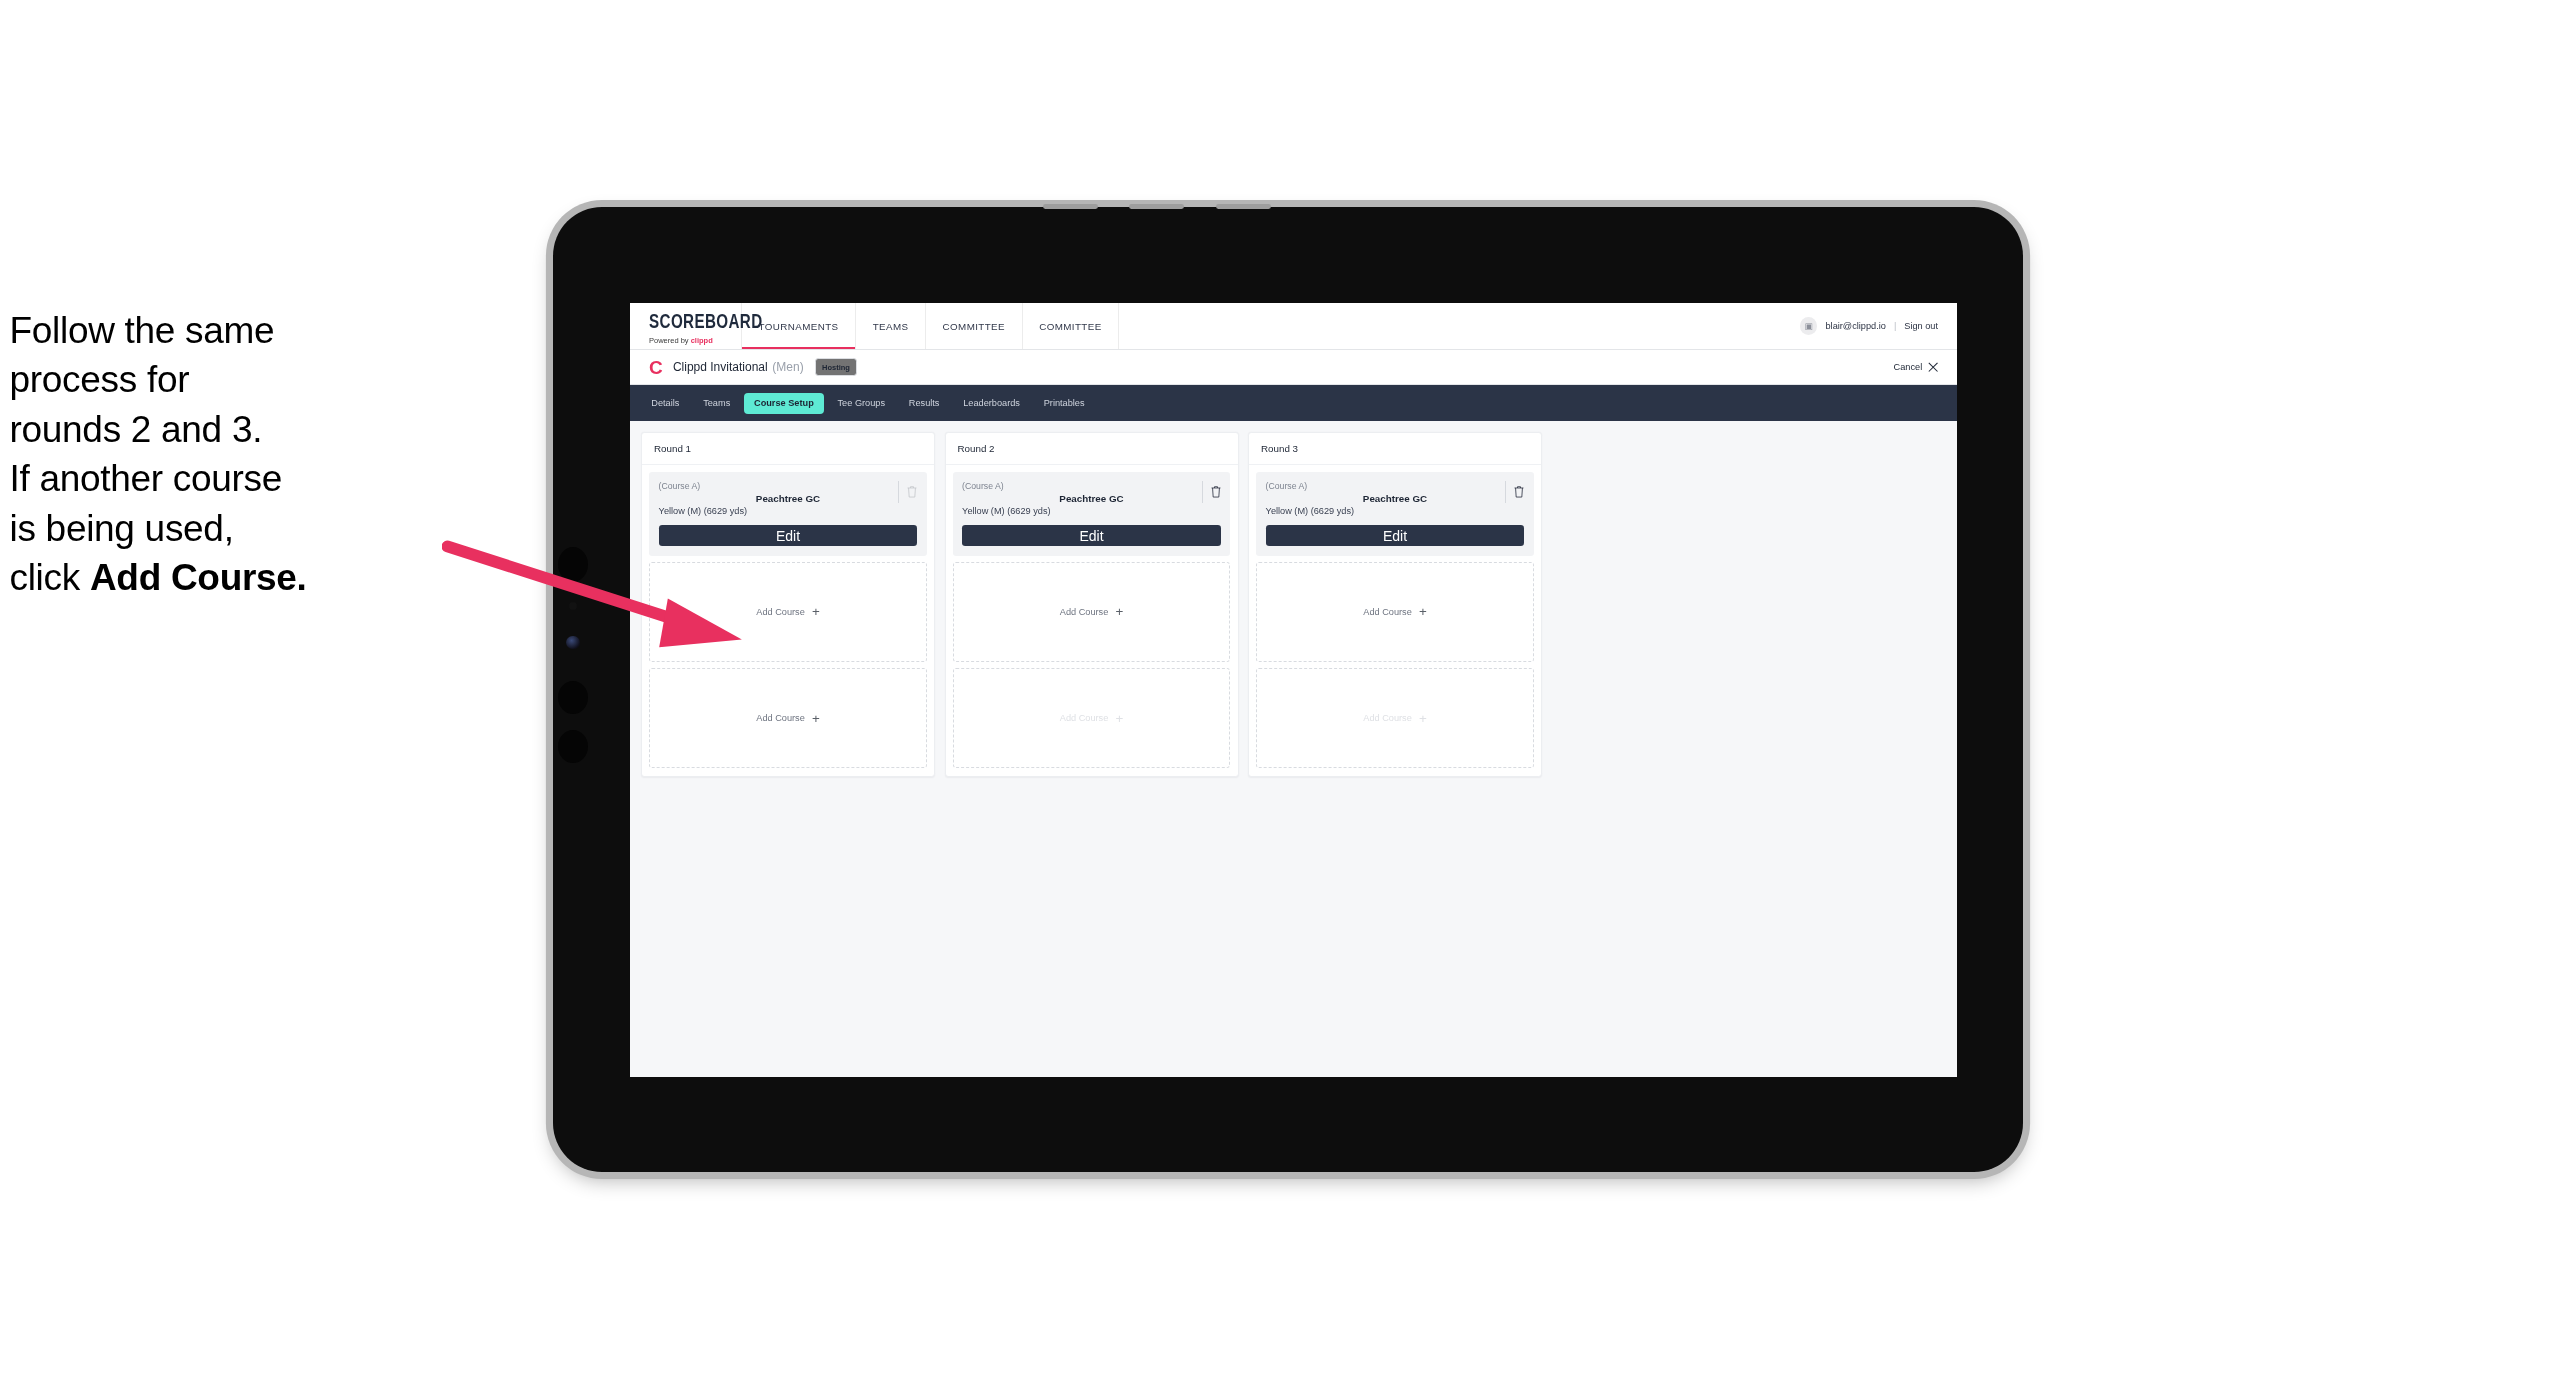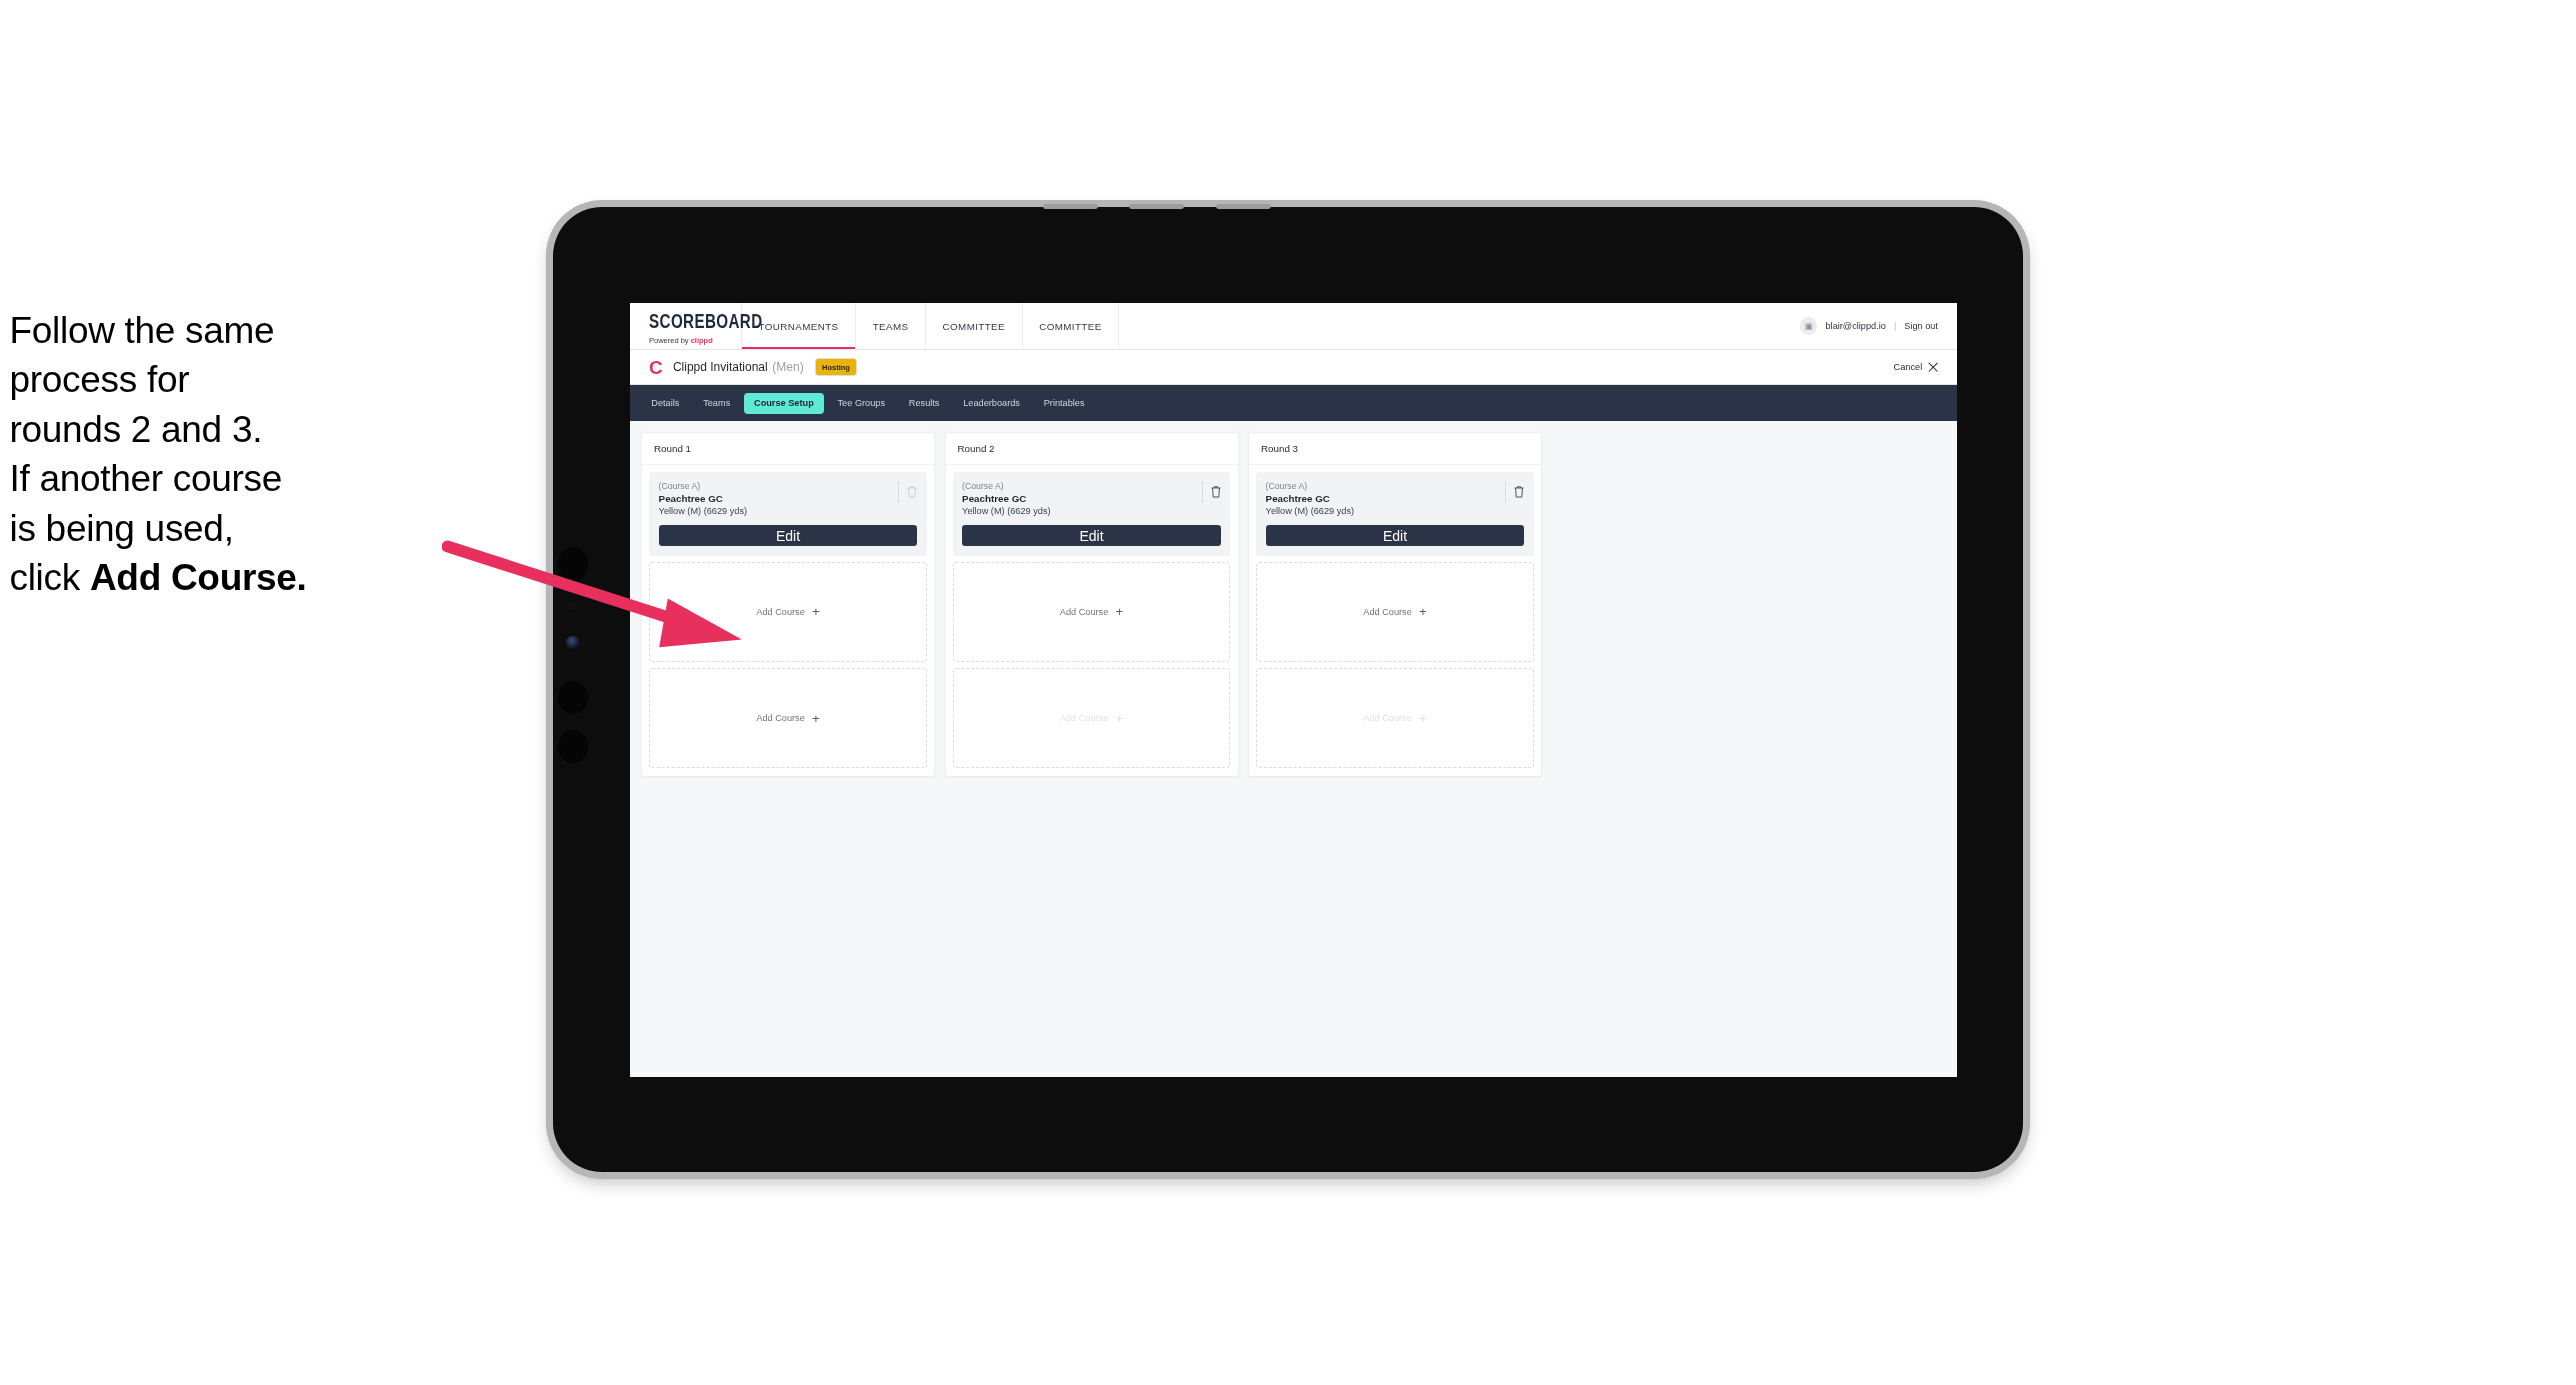--- a/index.html
+++ b/index.html
@@ -108,21 +108,21 @@
   }
   #clogo {
     font-weight: bold; font-size: 19px; color: #e8305f;
     margin-right: 11px; line-height: 1; letter-spacing: -0.8px;
   }
   #tourn-name { font-size: 12px; color: #1d2534; }
   #tourn-gender { font-size: 12px; color: #9aa0ab; margin-left: 4.7px; }
   #hosting {
     margin-left: 11px; padding: 3.2px 6.3px;
     border: 0.8px solid #dcdee2; border-radius: 3.2px;
-    font-size: 7.5px; font-weight: bold; color: #1d2534; background: #eab308;
+    font-size: 7.5px; font-weight: bold; color: #1d2534; background: #737373;
   }
   #cancel {
     margin-left: auto; display: flex; align-items: center; gap: 5.5px;
     font-size: 9.2px; color: #1d2534; cursor: pointer;
   }
 
   
   #tabbar {
     height: 36px; background: #2b3447;
     display: flex; align-items: center; padding: 0 11px; gap: 3.2px;
@@ -149,21 +149,21 @@
     border-bottom: 0.8px solid #eff1f4;
   }
   .round-body { padding: 7.1px; }
 
   .course-card {
     background: #f2f3f5; border-radius: 3.2px;
     padding: 8.7px 9.5px 9.5px 9.5px;
     position: relative;
   }
   .course-label { font-size: 8.7px; color: #7d838f; }
-  .course-name { font-size: 9.8px; font-weight: bold; color: #1d2534; margin-top: 2.4px; }
+  .course-name { font-size: 9.8px; font-weight: bold; color: #1d2534; margin-top: 2.4px; text-align: center; }
   .course-tee  { font-size: 9.2px; color: #3a4152; margin-top: 2.4px; }
   .card-tools {
     position: absolute; right: 8.7px; top: 8.7px;
     display: flex; align-items: center; gap: 7.1px;
   }
   .tool-div { width: 0.8px; height: 22px; background: #d6d9de; }
   .trash { width: 12px; height: 13.4px; display: block; }
   .trash.dim { opacity: 0.30; }
   .edit-btn {
     margin-top: 8.7px; height: 21.3px; width: 100%;

